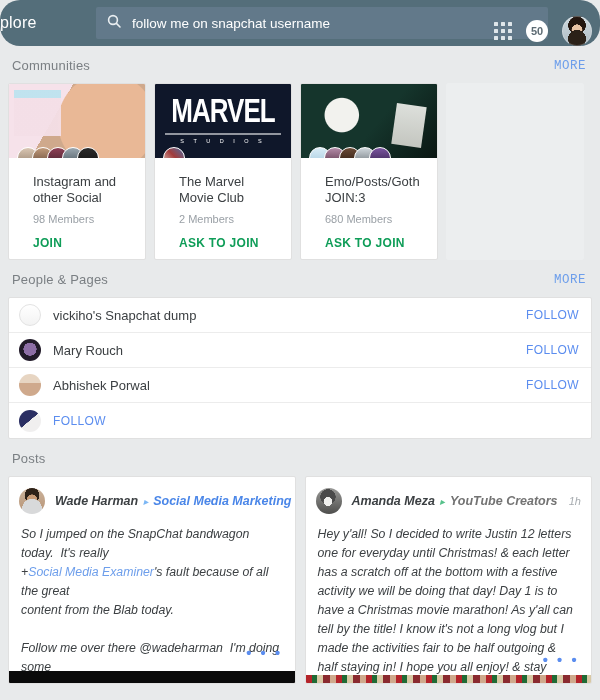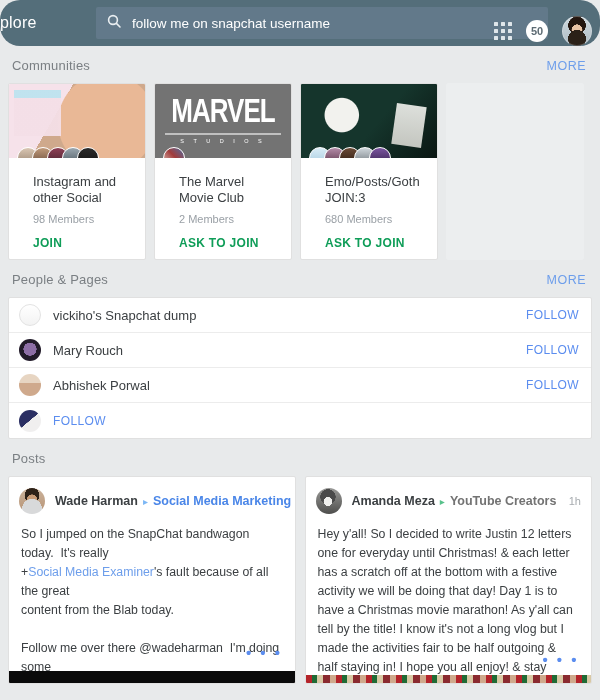--- a/index.html
+++ b/index.html
@@ -105,20 +105,21 @@
     color: #7a7f83;
     letter-spacing: .2px;
   }
   .more-link {
     font-size: 12.5px;
     color: #6d9eeb;
     letter-spacing: .5px;
     cursor: pointer;
     font-weight: 500;
     padding-right: 2px;
+    font-family: Liberation Mono, monospace;
   }
 
   
   .communities-row {
     display: flex;
     gap: 8px;
     padding: 0 8px;
   }
   .comm-card {
     width: 138px;
@@ -137,21 +138,21 @@
       linear-gradient(120deg,#f6e2ea 0 36%, #cfa98c 36% 100%);
   }
   .cover-insta::after {
     content:"";
     position:absolute; left:4%; top:8%; width:34%; height:62%;
     background:
       linear-gradient(#bde3ef 0 18%, #f4dfe7 18% 100%);
     opacity:.95;
   }
   .cover-marvel {
-    background: #737373;
+    background: #0f172a;
     display:flex; flex-direction:column; align-items:center; justify-content:center;
   }
   .marvel-word {
     color:#fff; font-weight:bold; font-size:26px; letter-spacing:-1px;
     font-family:"Liberation Sans", sans-serif; line-height:1;
     transform: scaleY(1.25);
   }
   .marvel-sub {
     margin-top:9px; color:#fff; font-size:5.5px; letter-spacing:4px;
     border-top:2px solid rgba(255,255,255,.55); padding-top:3px; width:86%;
@@ -243,20 +244,21 @@
     font-weight: 500;
     letter-spacing: .4px;
     cursor: pointer;
   }
 
   
   .posts-row {
     display: flex;
     gap: 9px;
     padding: 0 8px;
+    font-style: italic;
   }
   .post-card {
     flex: 1 1 0;
     background: #ffffff;
     border: 1px solid #e0e0e0;
     border-radius: 2px;
     overflow: hidden;
     position: relative;
   }
   .post-head {

